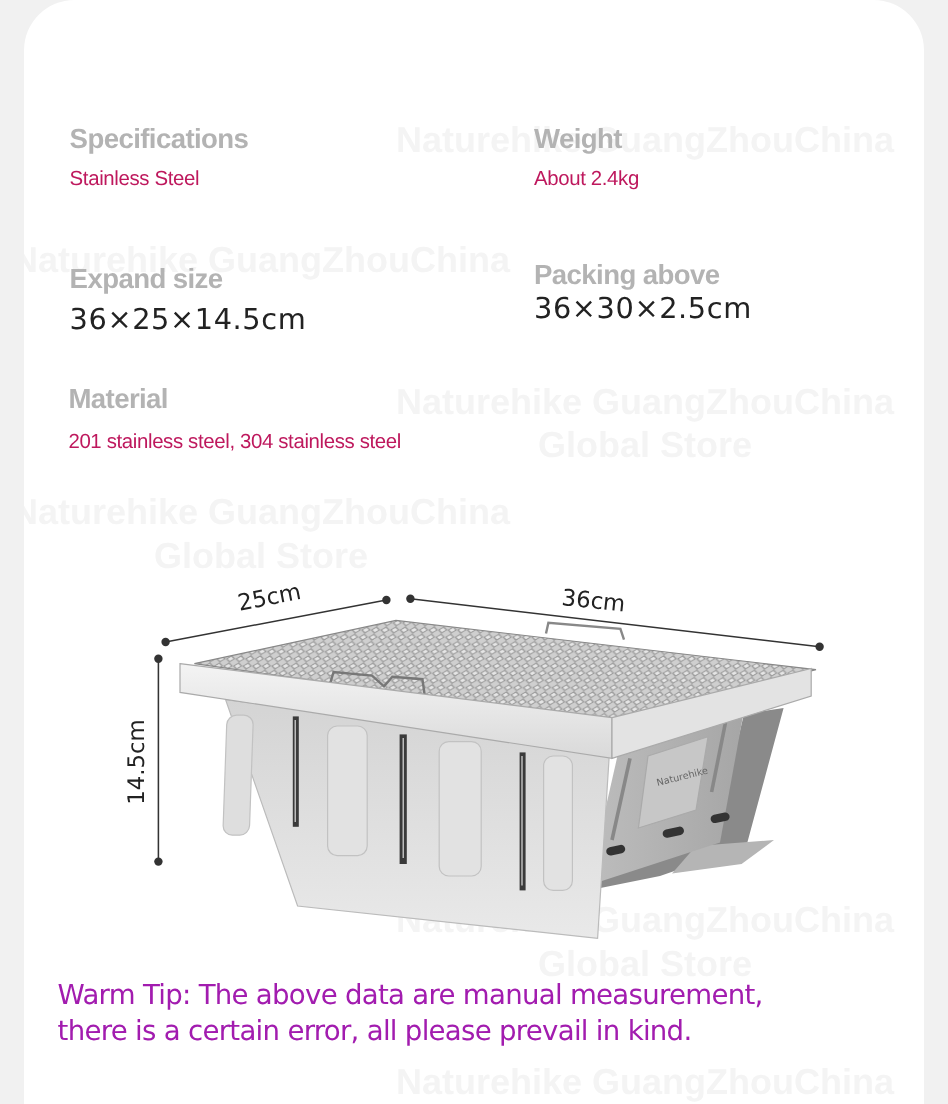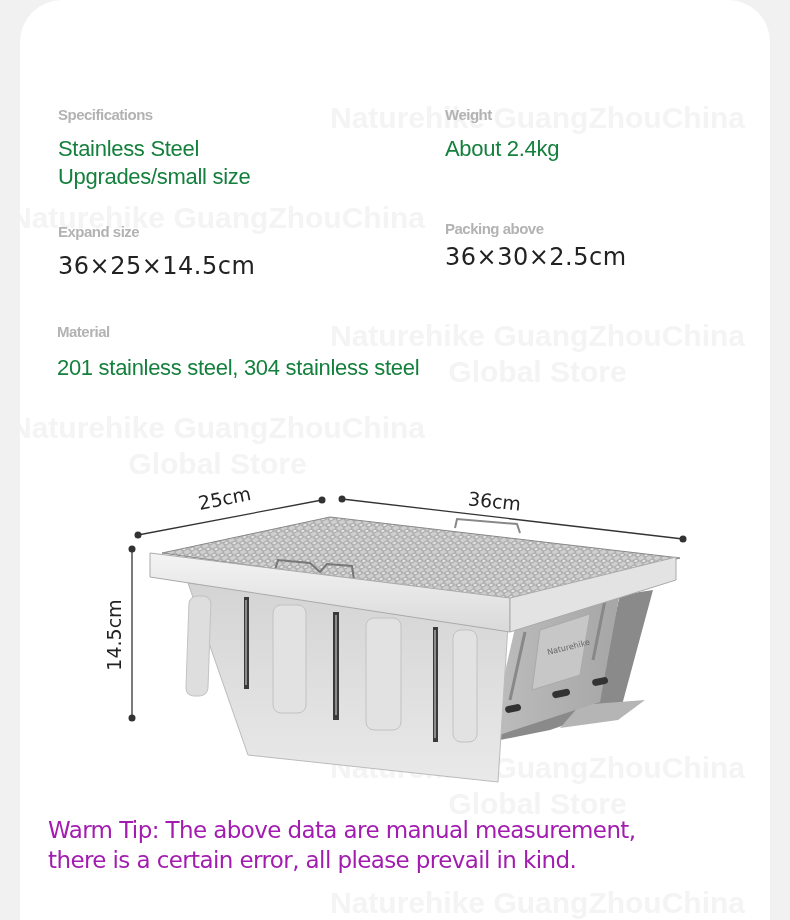--- a/index.html
+++ b/index.html
@@ -24,29 +24,29 @@
       font-weight: bold;
       white-space: nowrap;
       pointer-events: none;
       text-align: center;
       line-height: 1.2;
     }
     .spec {
       position: absolute;
     }
     .spec-label {
-      font-size: 15px;
+      font-size: 23px;
       color: #b3b3b3;
       font-weight: bold;
       letter-spacing: -0.5px;
       line-height: 28px;
     }
     .spec-value {
-      font-size: 22px;
-      color: #15803d;
+      font-size: 17px;
+      color: #be185d;
       line-height: 28px;
       letter-spacing: -0.3px;
     }
     .spec-value.big {
       font-family: "DejaVu Sans", sans-serif;
       font-size: 24px;
       color: #222;
       letter-spacing: 0.5px;
       line-height: 36px;
     }
@@ -76,21 +76,20 @@
   <div class="watermark" style="left:310px; top:100px;"><span>Naturehike GuangZhouChina</span></div>
   <div class="watermark" style="left:-10px; top:200px;"><span>Naturehike GuangZhouChina</span></div>
   <div class="watermark" style="left:310px; top:318px;"><span>Naturehike GuangZhouChina</span><br><span>Global Store</span></div>
   <div class="watermark" style="left:-10px; top:410px;"><span>Naturehike GuangZhouChina</span><br><span>Global Store</span></div>
   <div class="watermark" style="left:310px; top:750px;"><span>Naturehike GuangZhouChina</span><br><span>Global Store</span></div>
   <div class="watermark" style="left:310px; top:885px;"><span>Naturehike GuangZhouChina</span></div>
 
   <div class="spec" style="left:38px; top:101px;">
     <div class="spec-label">Specifications</div>
     <div class="spec-value" style="margin-top:6px;">Stainless Steel</div>
-    <div class="spec-value">Upgrades/small size</div>
   </div>
 
   <div class="spec" style="left:425px; top:101px;">
     <div class="spec-label">Weight</div>
     <div class="spec-value" style="margin-top:6px;">About 2.4kg</div>
   </div>
 
   <div class="spec" style="left:38px; top:218px;">
     <div class="spec-label">Expand size</div>
     <div class="spec-value big" style="margin-top:2px;">36×25×14.5cm</div>

